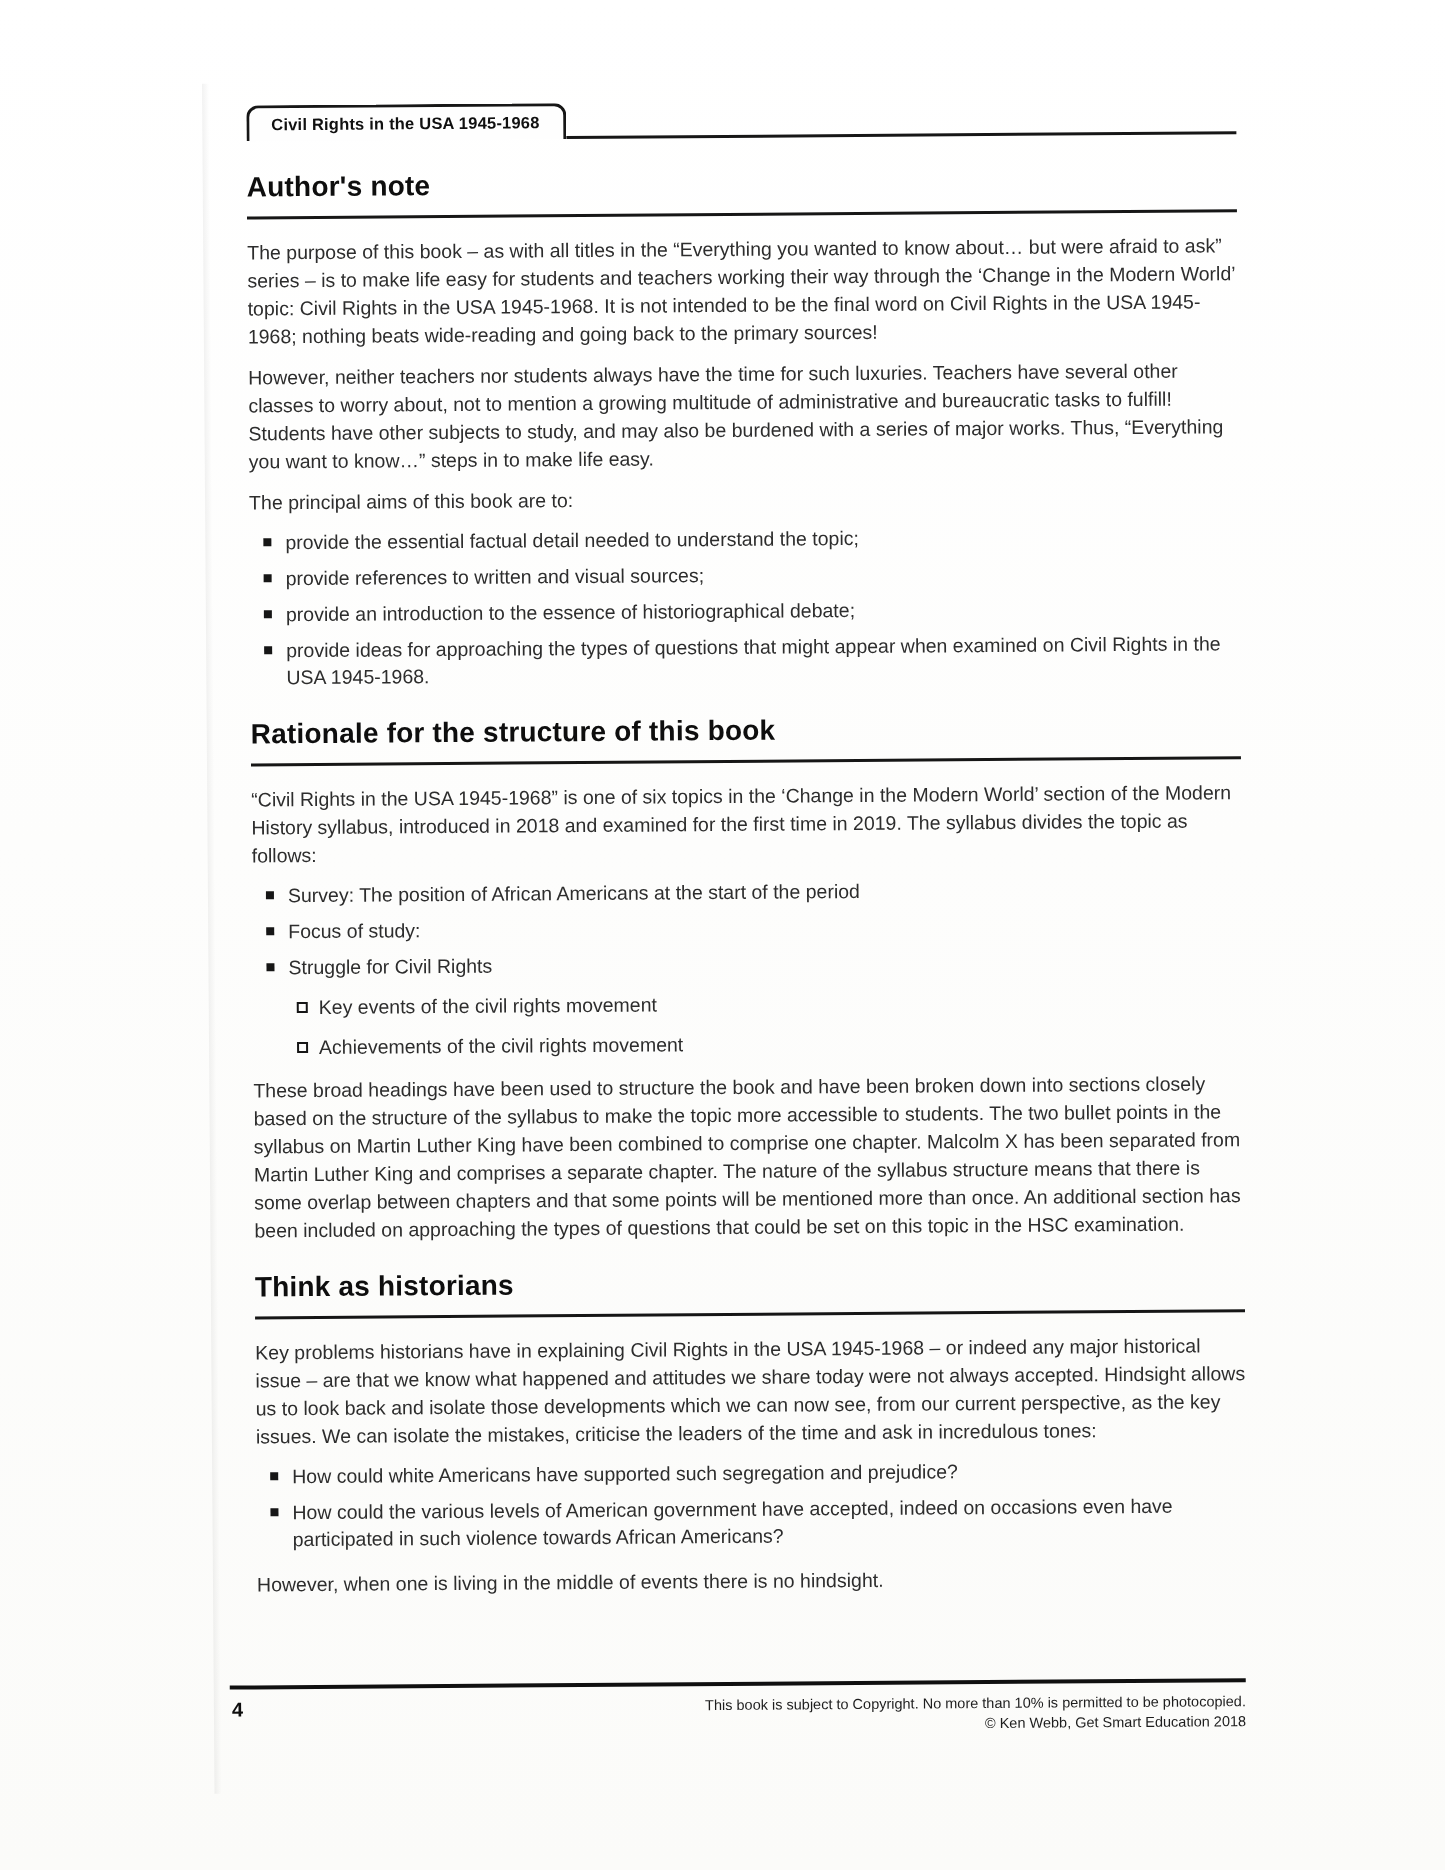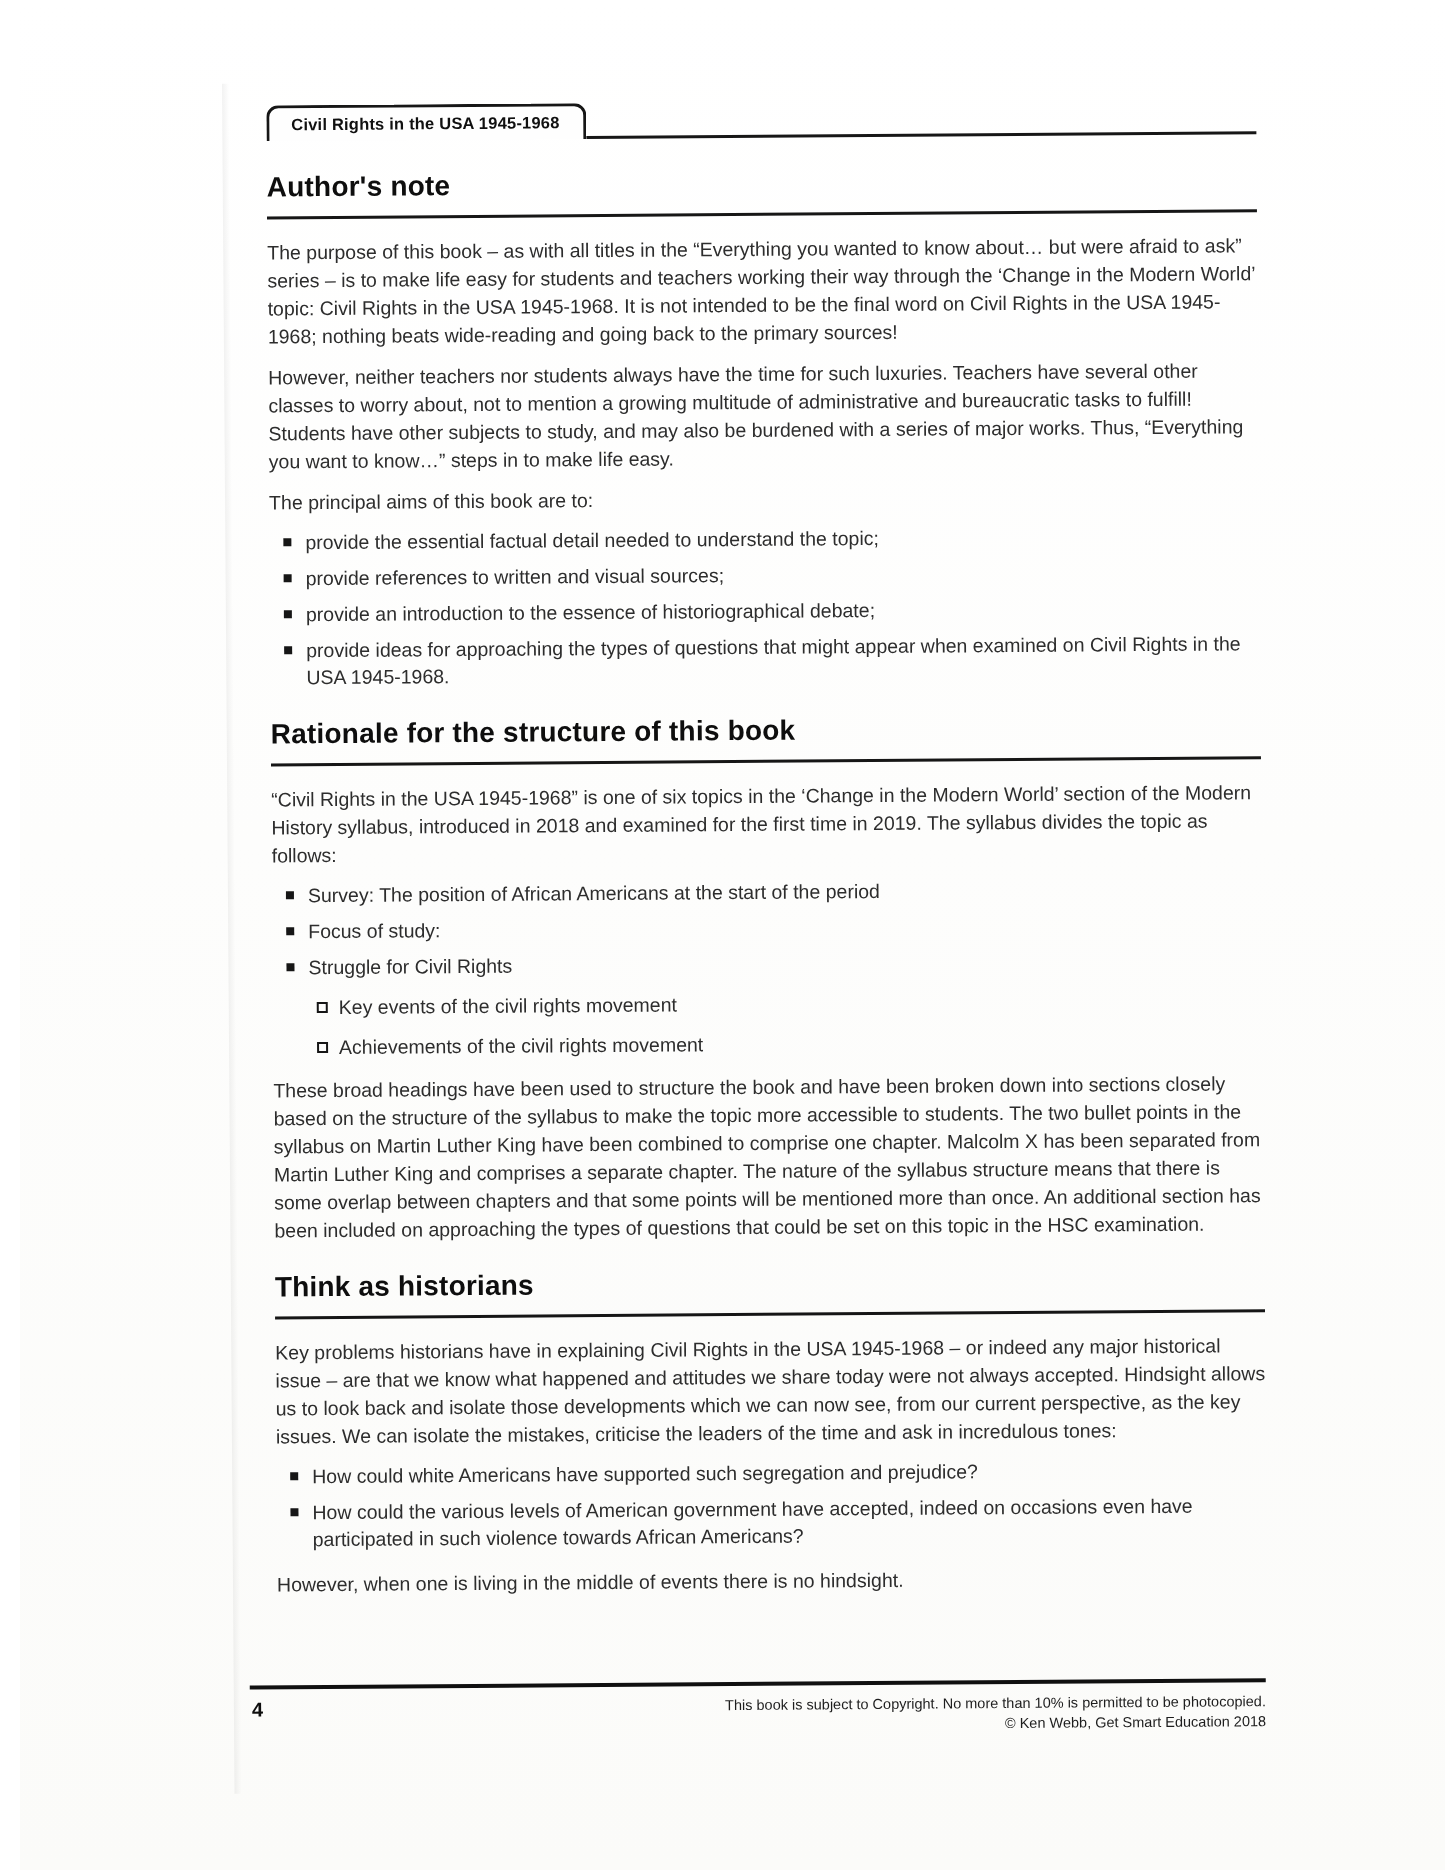--- a/index.html
+++ b/index.html
@@ -12,21 +12,20 @@
     height: 1870px;
     position: relative;
     overflow: hidden;
     font-family: "Liberation Sans", sans-serif;
     color: #2d2d2d;
   }
   .sheet {
     position: absolute;
     inset: 0;
     background: linear-gradient(180deg, #ffffff 0%, #fdfdfc 45%, #fbfbf9 100%);
-    margin-left: 20px;
   }
   .rotor {
     position: absolute;
     inset: 0;
     transform: rotate(-0.42deg);
     transform-origin: 720px 900px;
   }
   .edge-left {
     position: absolute;
     left: 208px;

